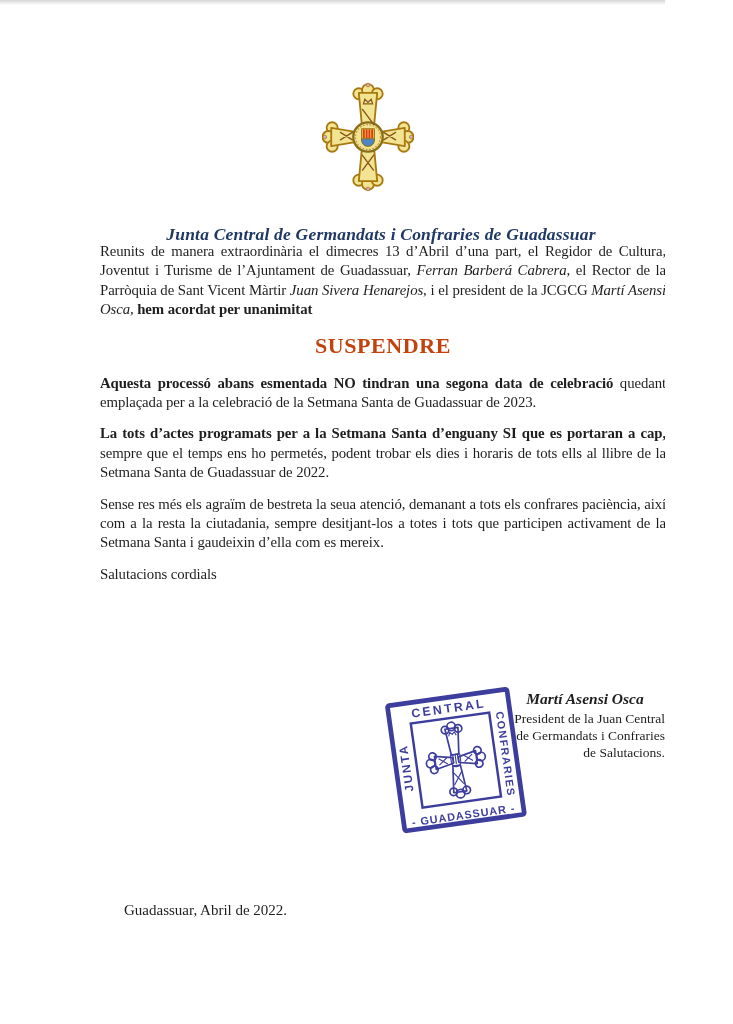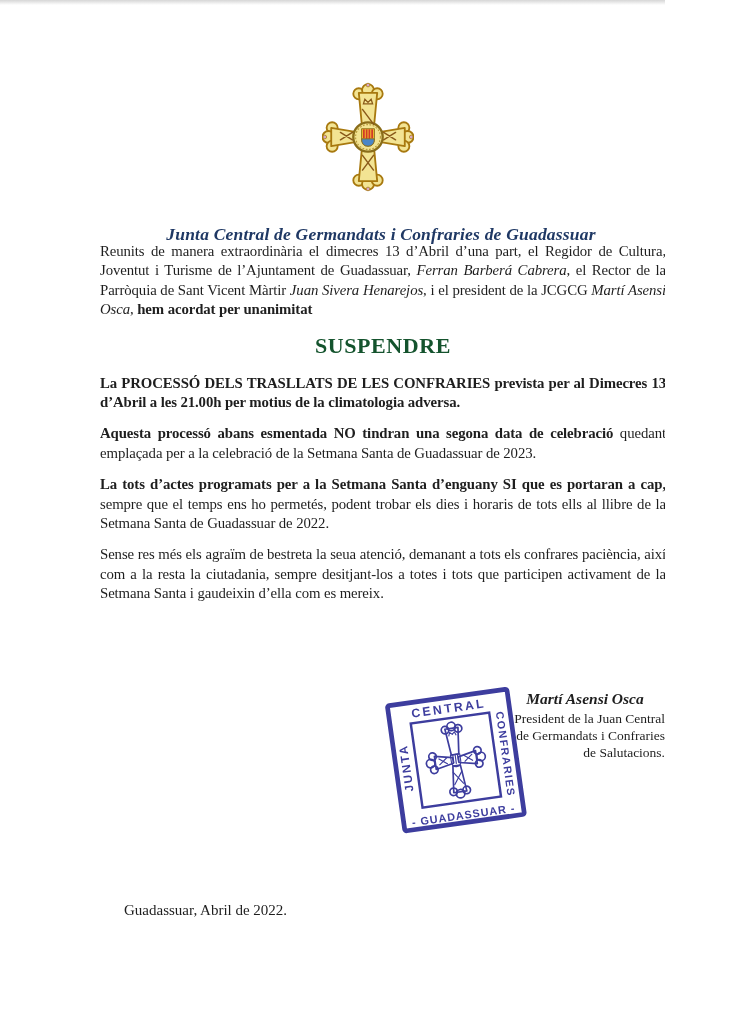--- a/index.html
+++ b/index.html
@@ -19,21 +19,21 @@
   }
   .body-block {
     position:absolute; left:100px; top:242px; width:566px;
     font-size:14.8px; line-height:19.4px; text-align:justify;
     letter-spacing:-0.1px;
   }
   .body-block p { margin:0 0 12px 0; }
   .b { font-weight:bold; }
   .i { font-style:italic; }
   .suspend {
-    text-align:center; color:#14532d; font-weight:bold; font-size:22px;
+    text-align:center; color:#c2410c; font-weight:bold; font-size:22px;
     line-height:28px; margin:4px 0 14px 0; letter-spacing:0.6px;
   }
   .stamp {
     position:absolute; left:390px; top:692px; width:132px; height:138px;
     transform:rotate(-8deg);
   }
   .signature {
     position:absolute; left:505px; top:690px; width:160px;
     font-size:13.5px; line-height:17px; text-align:right;
   }
@@ -95,24 +95,24 @@
           <circle cx="97" cy="62" r="2"></circle>
       </g>
     </svg>
   </div>
 
   <h1 class="title">Junta Central de Germandats i Confraries de Guadassuar</h1>
 
   <div class="body-block">
     <p><span>Reunits de manera extraordinària el dimecres 13 d’Abril d’una part, el Regidor de Cultura, Joventut i Turisme de l’Ajuntament de Guadassuar, </span><span class="i">Ferran Barberá Cabrera</span><span>, el Rector de la Parròquia de Sant Vicent Màrtir </span><span class="i">Juan Sivera Henarejos</span><span>, i el president de la JCGCG </span><span class="i">Martí Asensi Osca</span><span>, </span><span class="b">hem acordat per unanimitat</span></p>
     <div class="suspend">SUSPENDRE</div>
-    <p><span class="b">La PROCESSÓ DELS TRASLLATS DE LES CONFRARIES prevista per al Dimecres 13 d’Abril a les 21.00h per motius de la climatologia adversa.</span></p>
     <p><span class="b">Aquesta processó abans esmentada NO tindran una segona data de celebració</span><span> quedant emplaçada per a la celebració de la Setmana Santa de Guadassuar de 2023.</span></p>
     <p><span class="b">La tots d’actes programats per a la Setmana Santa d’enguany SI que es portaran a cap,</span><span> sempre que el temps ens ho permetés, podent trobar els dies i horaris de tots ells al llibre de la Setmana Santa de Guadassuar de 2022.</span></p>
     <p><span>Sense res més els agraïm de bestreta la seua atenció, demanant a tots els confrares paciència, així com a la resta la ciutadania, sempre desitjant-los a totes i tots que participen activament de la Setmana Santa i gaudeixin d’ella com es mereix.</span></p>
+    <p>Salutacions cordials</p>
   </div>
 
   <div class="stamp">
     <svg viewBox="0 0 140 146" width="132" height="138">
       <rect x="6" y="5" width="128" height="134" fill="none" stroke="#3d3d9e" stroke-width="5" rx="2"></rect>
       <rect x="28" y="27" width="84" height="90" fill="none" stroke="#3d3d9e" stroke-width="2.6"></rect>
       <text x="70" y="21" text-anchor="middle" font-size="13" letter-spacing="2.5" fill="#3d3d9e">CENTRAL</text>
       <text x="17" y="77" text-anchor="middle" transform="rotate(-90 17 73)" font-size="12.5" letter-spacing="2" fill="#3d3d9e">JUNTA</text>
       <text x="123" y="77" text-anchor="middle" transform="rotate(90 123 73)" font-size="11.5" letter-spacing="1.5" fill="#3d3d9e">CONFRARIES</text>
       <text x="70" y="135" text-anchor="middle" font-size="11.5" letter-spacing="1" fill="#3d3d9e">- GUADASSUAR -</text>

